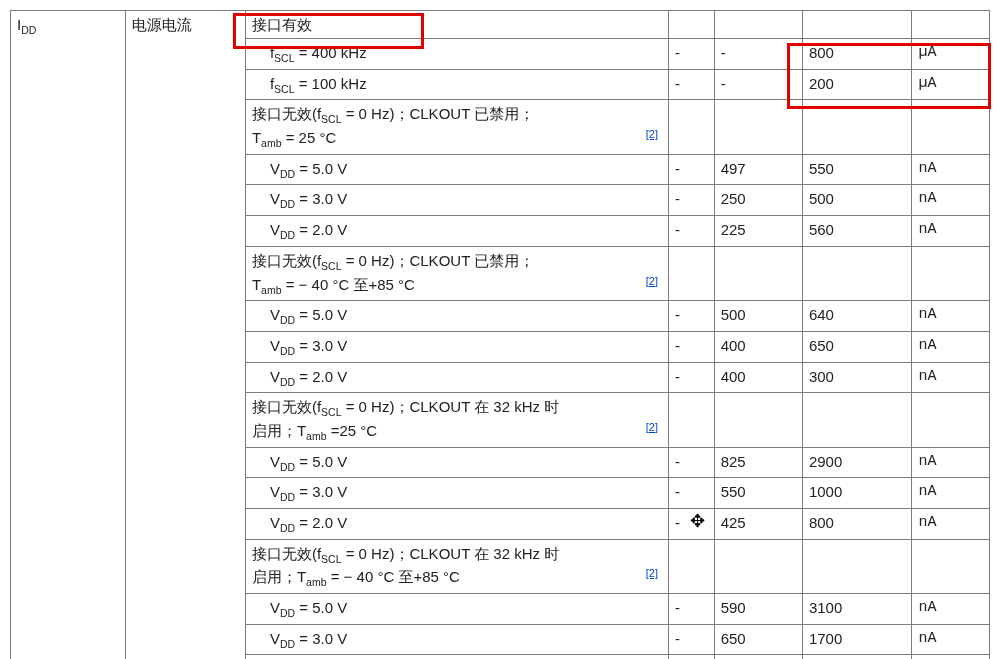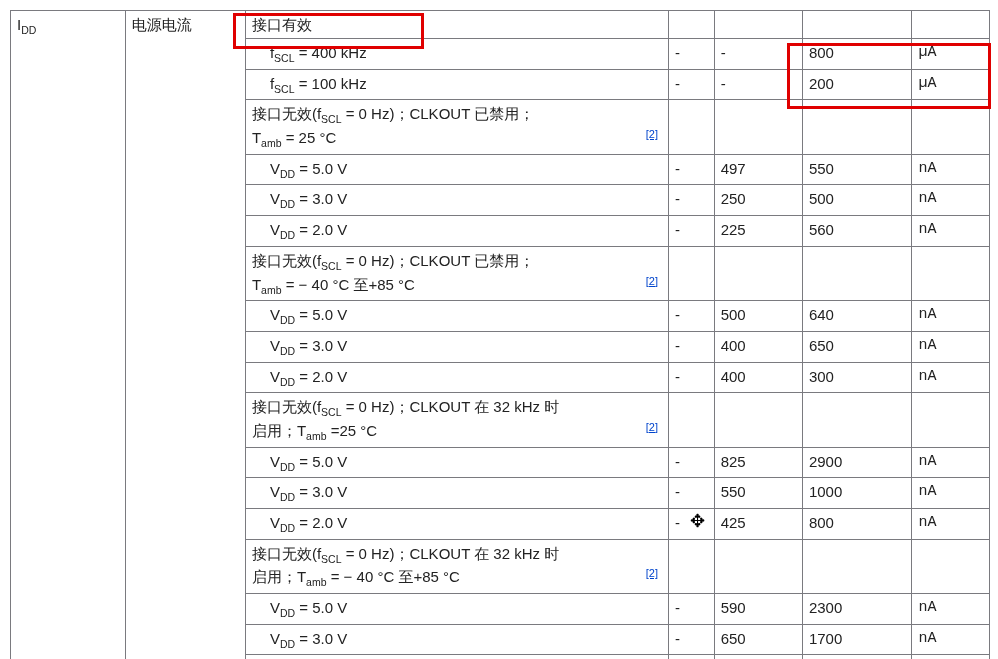--- a/index.html
+++ b/index.html
@@ -167,21 +167,21 @@
           <td class="col-cond">接口无效(f<span class="sub">SCL</span> = 0 Hz)；CLKOUT 在 32 kHz 时<br>启用；T<span class="sub">amb</span> = − 40 °C 至+85 °C<a class="ref">[2]</a></td>
           <td class="col-sp1"></td>
           <td class="col-num1"></td>
           <td class="col-num2"></td>
           <td class="col-unit"></td>
         </tr>
         <tr>
           <td class="col-cond"><span class="indent">V<span class="sub">DD</span> = 5.0 V</span></td>
           <td class="col-sp1">-</td>
           <td class="col-num1">590</td>
-          <td class="col-num2">2300</td>
+          <td class="col-num2">3100</td>
           <td class="col-unit">nA</td>
         </tr>
         <tr>
           <td class="col-cond"><span class="indent">V<span class="sub">DD</span> = 3.0 V</span></td>
           <td class="col-sp1">-</td>
           <td class="col-num1">650</td>
           <td class="col-num2">1700</td>
           <td class="col-unit">nA</td>
         </tr>
         <tr>

